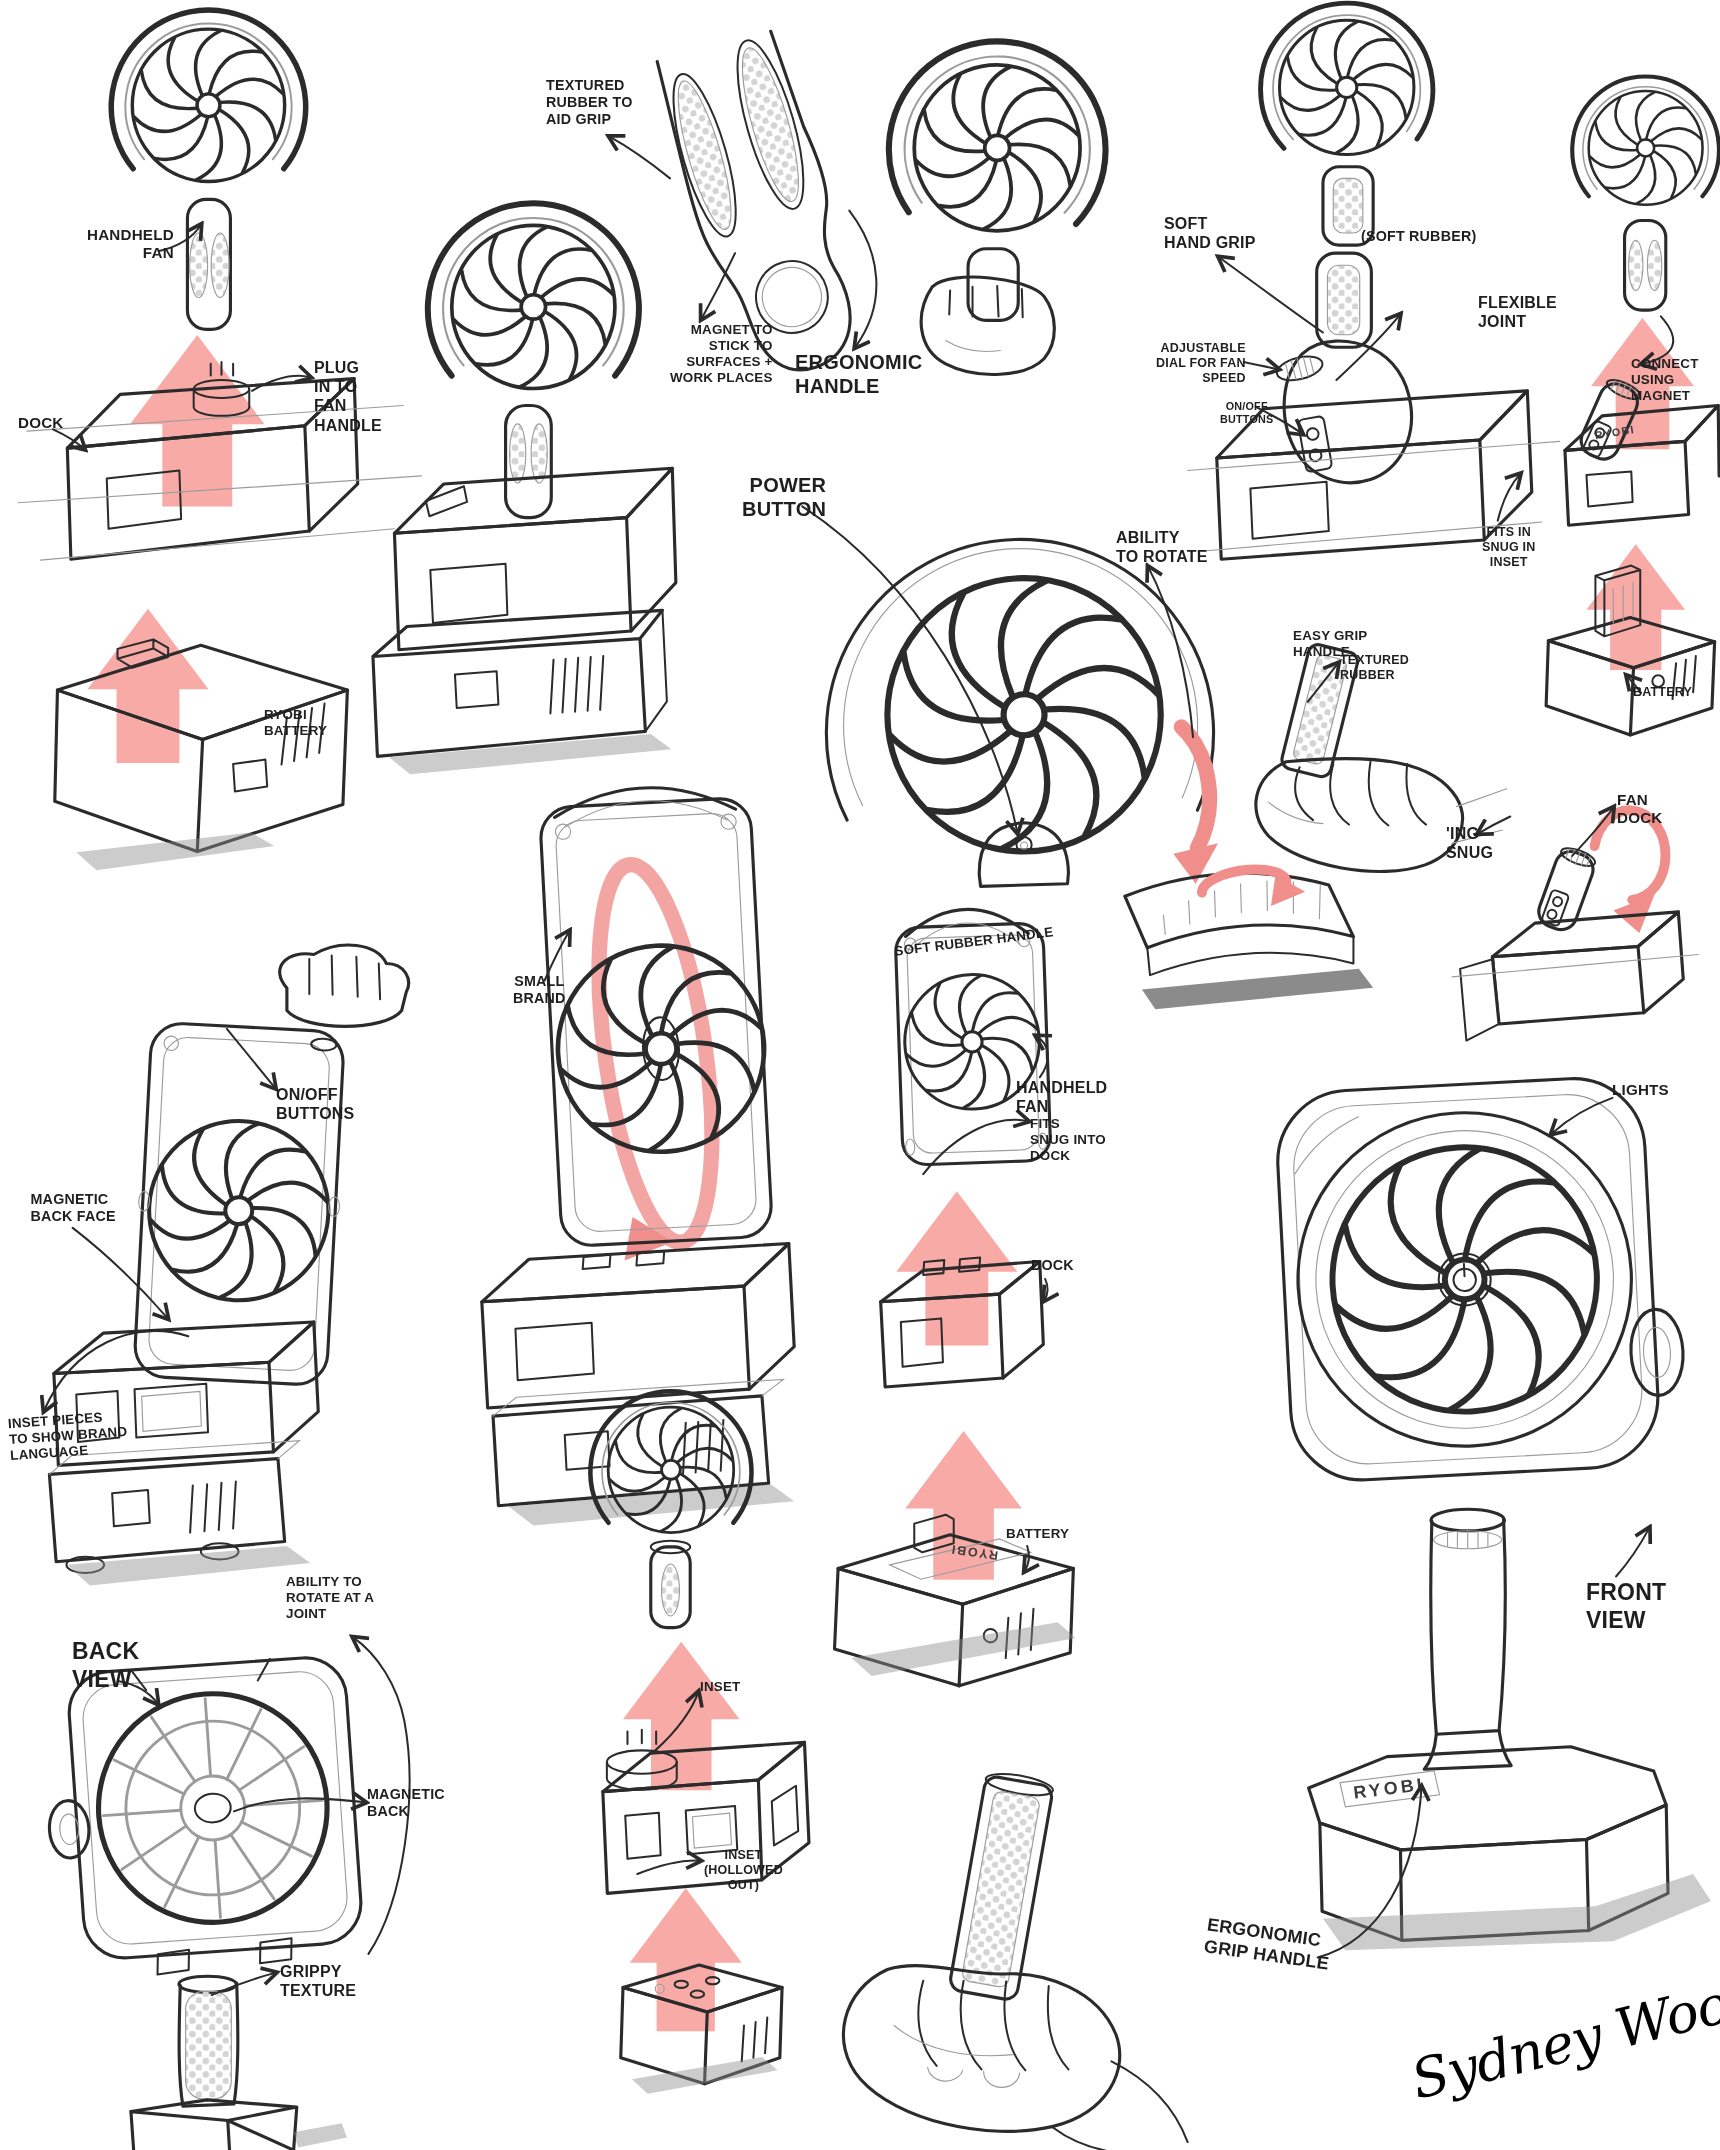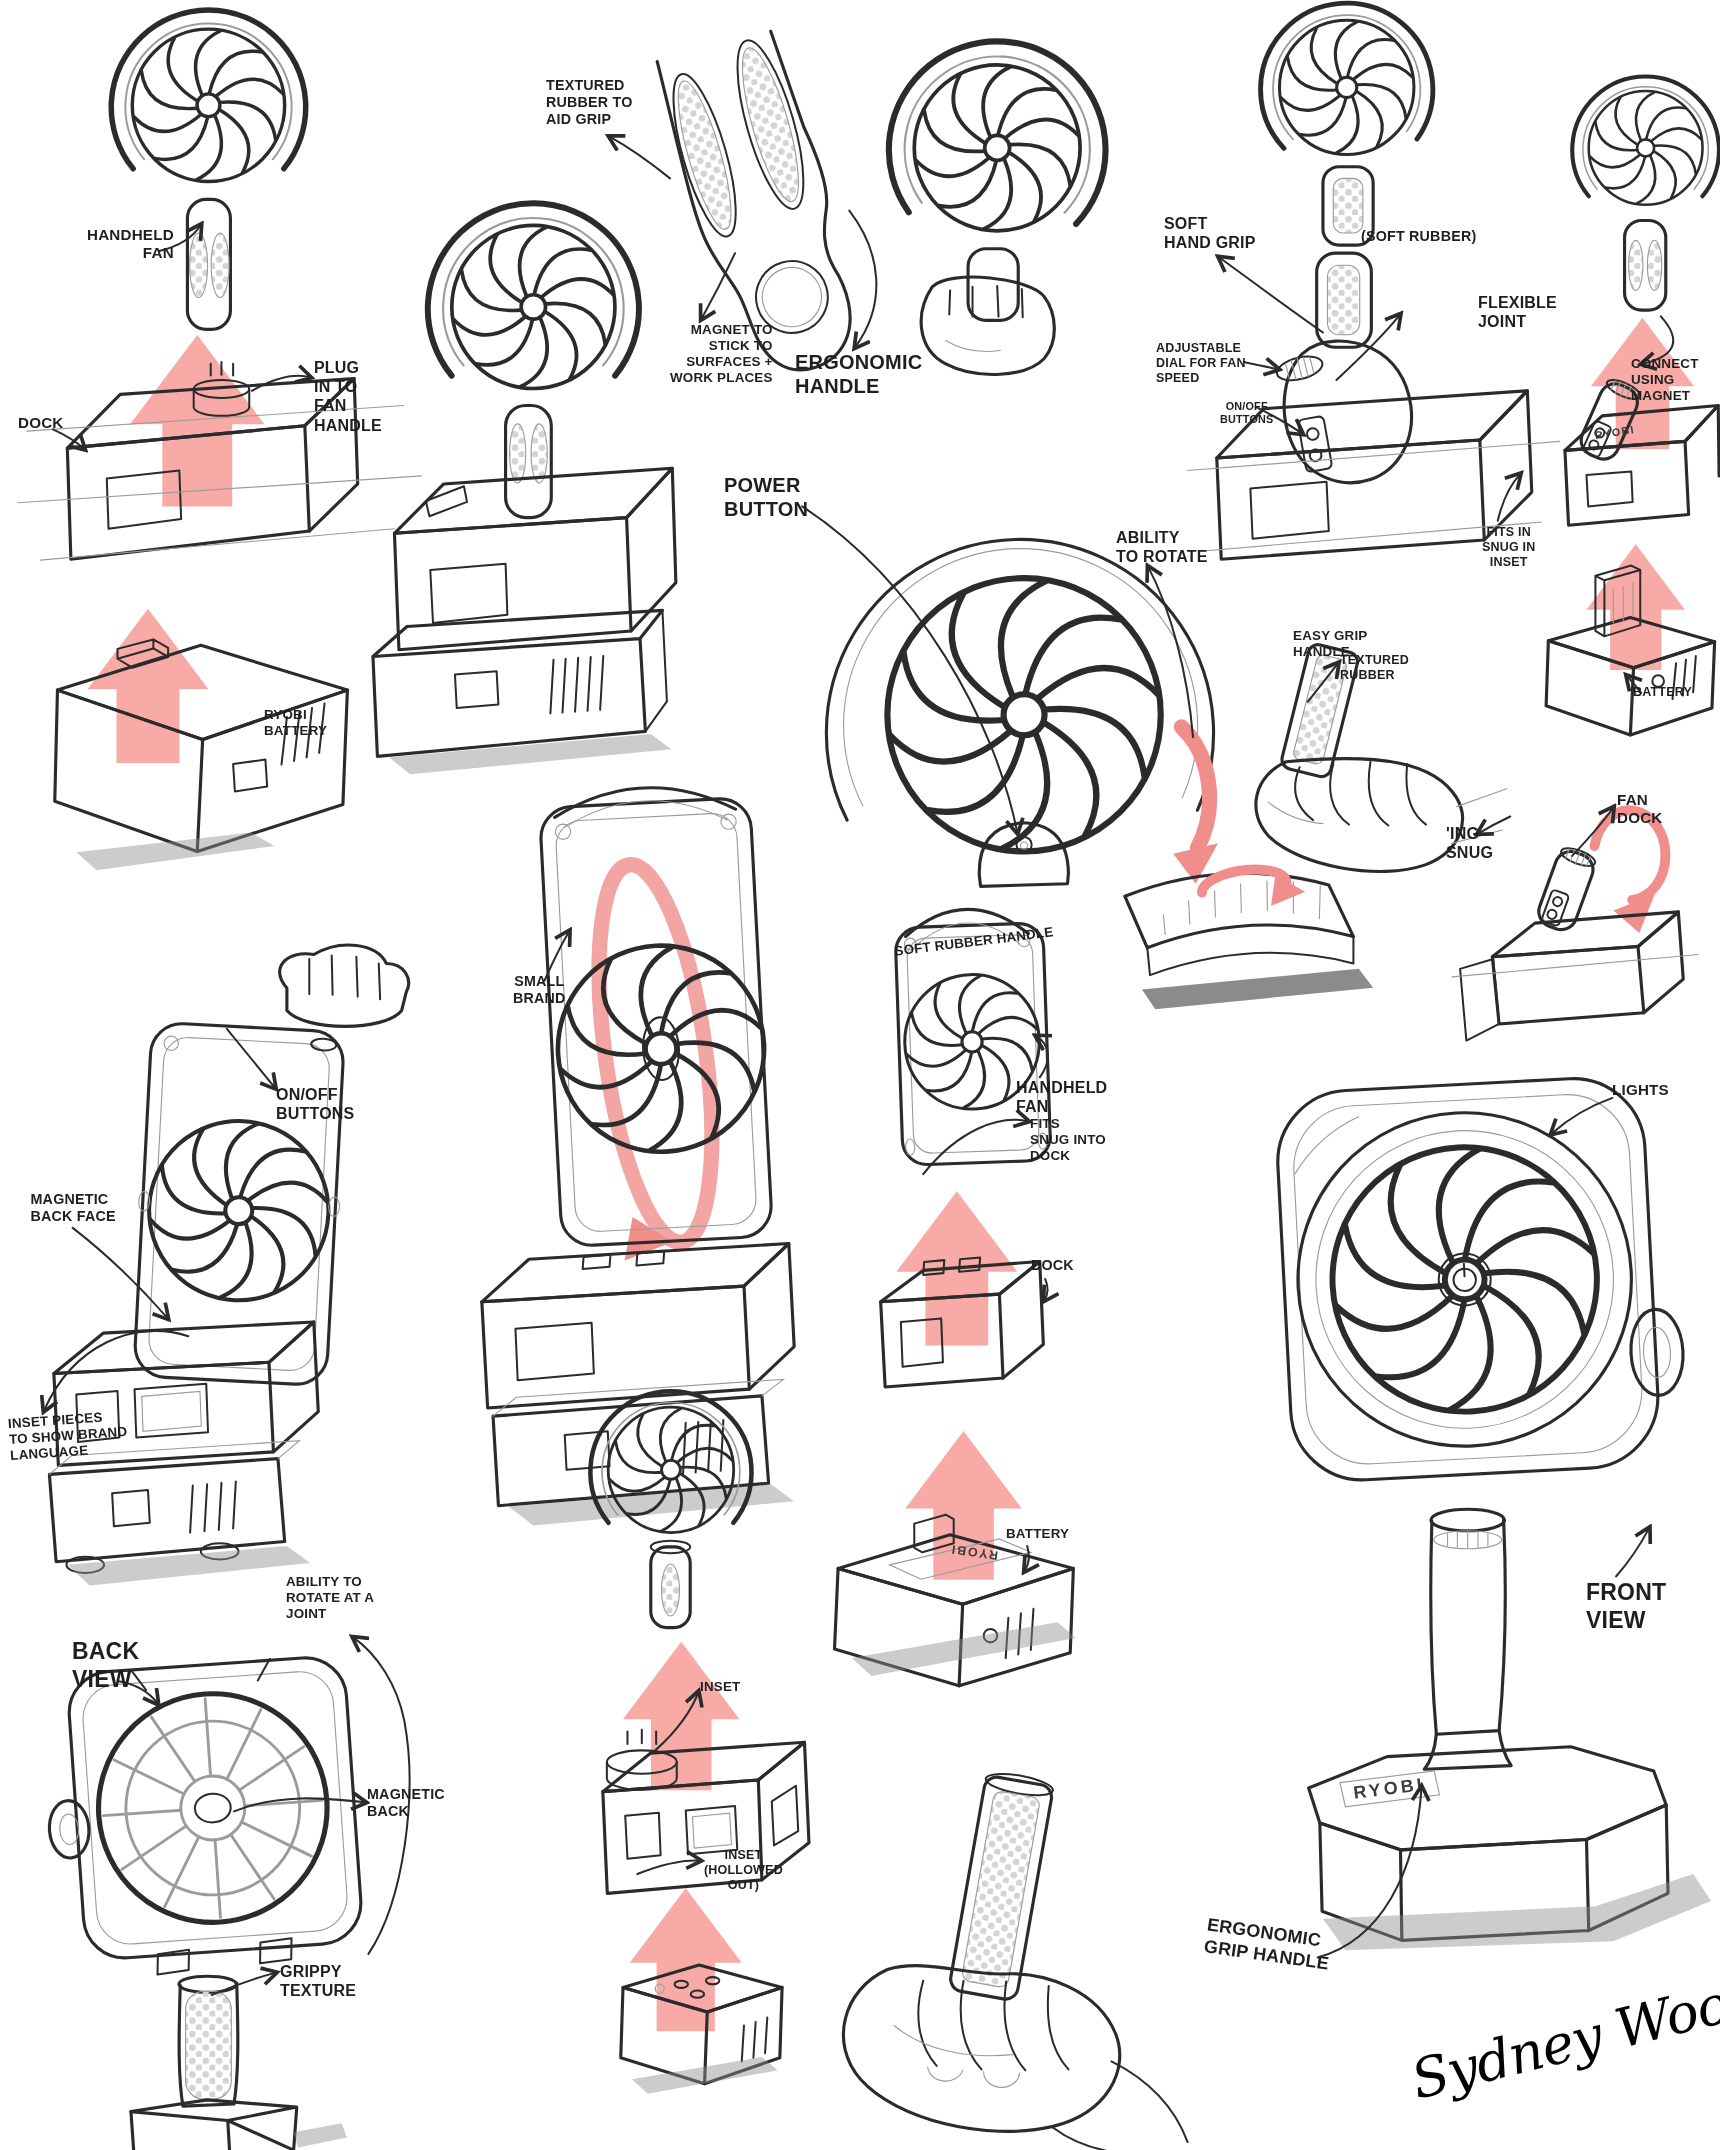--- a/index.html
+++ b/index.html
@@ -459,30 +459,30 @@
 BATTERY</div>
 <div class="note s32" style="left:546px;top:77px">TEXTURED
 RUBBER TO
 AID GRIP</div>
 <div class="note s30" style="left:670px;top:322px;text-align:right">MAGNET TO
 STICK TO
 SURFACES +
 WORK PLACES</div>
 <div class="note s44" style="left:795px;top:350px">ERGONOMIC
 HANDLE</div>
-<div class="note s44" style="left:724px;top:473px;text-align:left">POWER
+<div class="note s44" style="left:742px;top:473px;text-align:right">POWER
 BUTTON</div>
 <div class="note s36" style="left:1116px;top:528px">ABILITY
 TO ROTATE</div>
 <div class="note s36" style="left:1164px;top:214px;text-align:left">SOFT
 HAND GRIP</div>
 <div class="note s32" style="left:1361px;top:228px">(SOFT RUBBER)</div>
 <div class="note s36" style="left:1478px;top:293px">FLEXIBLE
 JOINT</div>
-<div class="note s28" style="left:1156px;top:341px;text-align:left">ADJUSTABLE
+<div class="note s28" style="left:1156px;top:341px;text-align:right">ADJUSTABLE
 DIAL FOR FAN
 SPEED</div>
 <div class="note s24" style="left:1220px;top:400px;text-align:center">ON/OFF
 BUTTONS</div>
 <div class="note s30" style="left:1631px;top:356px">CONNECT
 USING MAGNET</div>
 <div class="note s28" style="left:1482px;top:525px;text-align:center">FITS IN
 SNUG IN
 INSET</div>
 <div class="note s28" style="left:1633px;top:685px">BATTERY</div>

